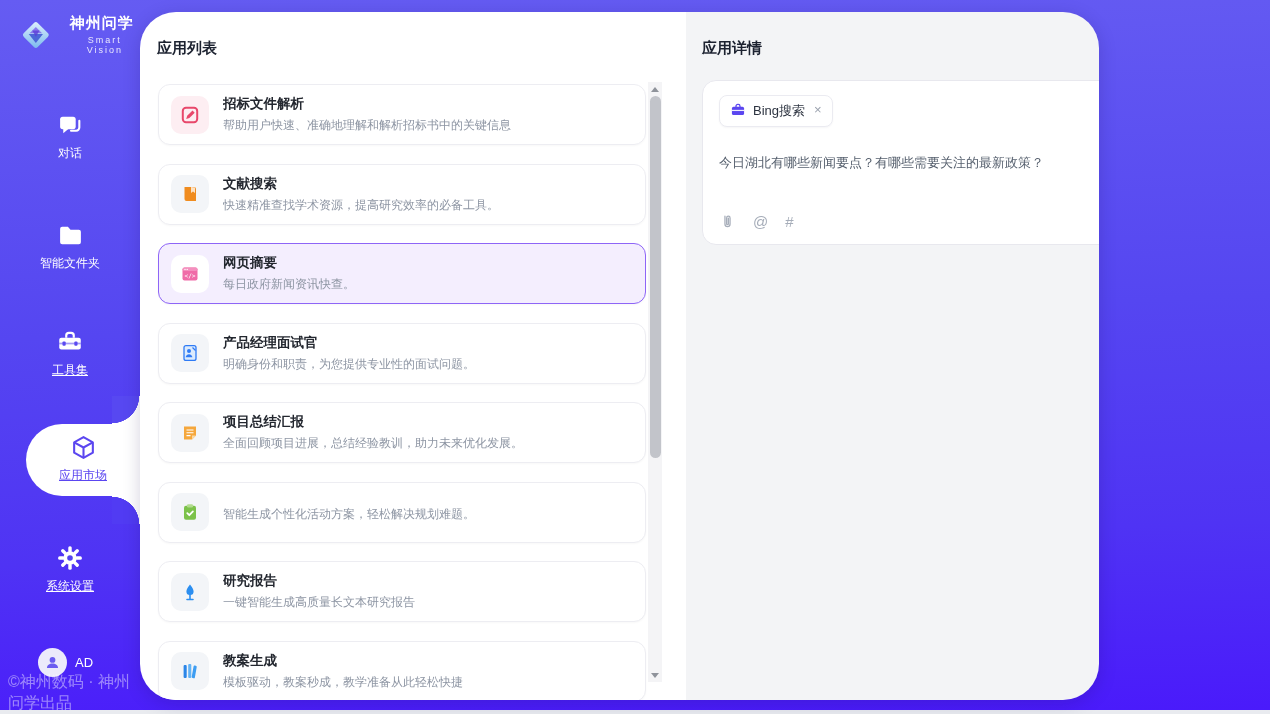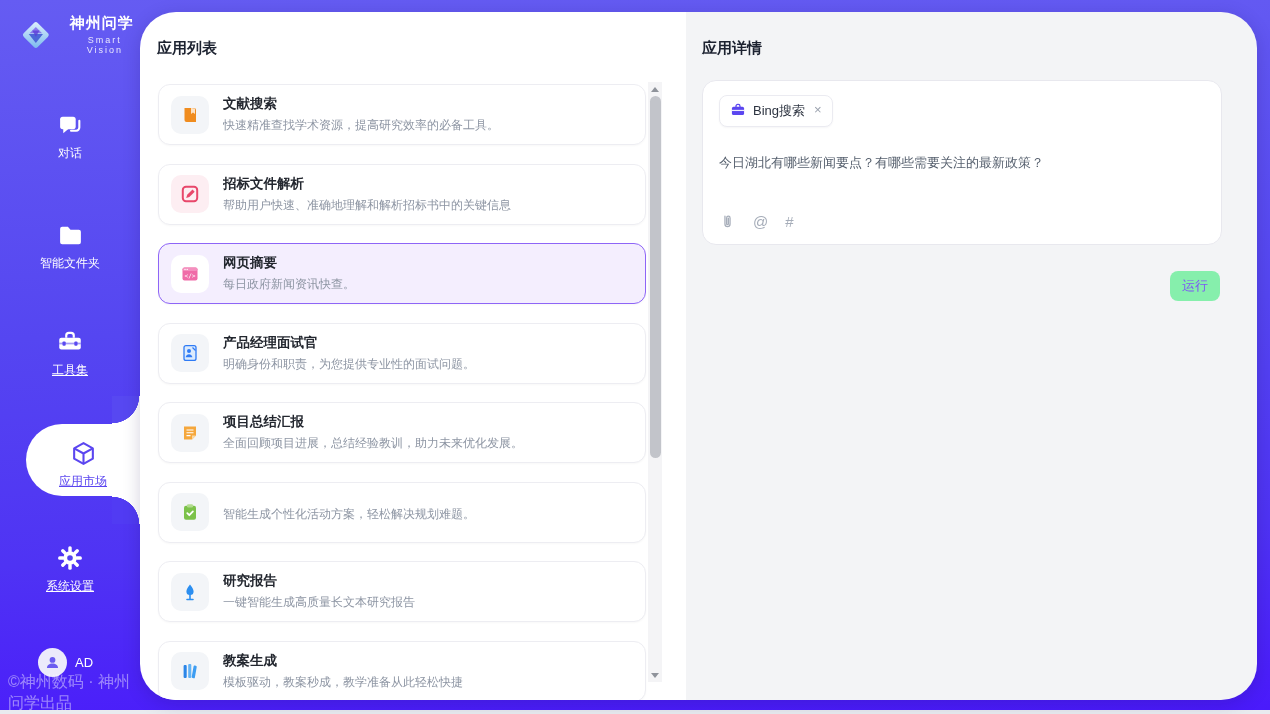--- a/index.html
+++ b/index.html
@@ -10,21 +10,21 @@
     position:relative; overflow:hidden;
     -webkit-font-smoothing:antialiased;
   }
   
   .frame {
     position:absolute; left:0; top:0; width:1270px; height:710px;
     background:linear-gradient(178deg,#655cf2 0%,#5546f1 45%,#4f33f4 75%,#4a1afb 100%);
   }
   
   .content {
-    position:absolute; left:140px; top:12px; width:1117px; height:688px;
+    position:absolute; left:140px; top:12px; width:959px; height:688px;
     border-radius:36px; overflow:hidden; display:flex;
     box-shadow:0 4px 18px rgba(20,10,80,.18);
   }
   .list-panel { width:546px; background:#ffffff; position:relative; flex:none; }
   .detail-panel { flex:1; background:#f3f4f6; position:relative; }
 
   
   .sidebar { position:absolute; left:0; top:0; width:140px; height:710px; }
   .brand { position:absolute; left:18px; top:14px; display:flex; align-items:center; gap:16px; }
   .brand-text .cn { color:#fff; font-weight:bold; font-size:15px; letter-spacing:1px; }
@@ -154,21 +154,21 @@
       <rect x="3" y="9" width="20" height="11" rx="2" fill="#fff"></rect>
       <rect x="6" y="12.5" width="3" height="4" rx="1" fill="#5b4af1"></rect>
       <rect x="17" y="12.5" width="3" height="4" rx="1" fill="#5b4af1"></rect>
       <rect x="3" y="13.6" width="20" height="1.6" fill="#5b4af1" opacity="0.55"></rect>
     </svg>
     <div class="nav-label u">工具集</div>
   </div>
 
   <div class="fillet-top"></div>
   <div class="fillet-bottom"></div>
-  <div class="active-tab nav-item" style="top:424px; width:114px; left:26px; padding-top:16px;">
+  <div class="active-tab nav-item" style="top:424px; width:114px; left:26px; padding-top:10px;">
     <svg width="27" height="27" viewBox="0 0 26 26">
       <path d="M13 3 L22 8 v10 l-9 5 -9-5 V8 Z" fill="none" stroke="#5b46f0" stroke-width="2" stroke-linejoin="round"></path>
       <path d="M4.5 8.3 L13 13 l8.5-4.7 M13 13 v9.5" fill="none" stroke="#5b46f0" stroke-width="2" stroke-linejoin="round"></path>
     </svg>
     <div class="nav-label">应用市场</div>
   </div>
 
   <div class="nav-item" style="top:544px;">
     <svg width="28" height="28" viewBox="0 0 26 26">
       <g fill="#fff">
@@ -201,42 +201,42 @@
 </div>
 
 <div class="content">
 
   <div class="list-panel">
     <div class="panel-title">应用列表</div>
 
     <div class="app-list">
 
       <div class="app-card">
+        <div class="app-icon pink-bg">
+          <svg width="20" height="20" viewBox="0 0 20 20">
+            <rect x="2.8" y="2.8" width="14.4" height="14.4" rx="3.2" fill="none" stroke="#e8486b" stroke-width="2"></rect>
+            <path d="M6.2 14 l1-3.2 5.3-5.3 2.2 2.2 -5.3 5.3 z" fill="#e8486b"></path>
+          </svg>
+        </div>
+        <div class="app-text">
+          <div class="app-title">招标文件解析</div>
+          <div class="app-desc">帮助用户快速、准确地理解和解析招标书中的关键信息</div>
+        </div>
+      </div>
+
+      <div class="app-card">
         <div class="app-icon">
           <svg width="20" height="20" viewBox="0 0 20 20">
             <path d="M4.5 3 h9.5 a2 2 0 0 1 2 2 v12 H6.5 a2 2 0 0 1 -2-2 z" fill="#f08c1f"></path>
             <path d="M11 3 v6 l2-1.6 L15 9 V3.6 z" fill="#fde3c5"></path>
           </svg>
         </div>
         <div class="app-text">
           <div class="app-title">文献搜索</div>
           <div class="app-desc">快速精准查找学术资源，提高研究效率的必备工具。</div>
-        </div>
-      </div>
-
-      <div class="app-card">
-        <div class="app-icon pink-bg">
-          <svg width="20" height="20" viewBox="0 0 20 20">
-            <rect x="2.8" y="2.8" width="14.4" height="14.4" rx="3.2" fill="none" stroke="#e8486b" stroke-width="2"></rect>
-            <path d="M6.2 14 l1-3.2 5.3-5.3 2.2 2.2 -5.3 5.3 z" fill="#e8486b"></path>
-          </svg>
-        </div>
-        <div class="app-text">
-          <div class="app-title">招标文件解析</div>
-          <div class="app-desc">帮助用户快速、准确地理解和解析招标书中的关键信息</div>
         </div>
       </div>
 
       <div class="app-card selected">
         <div class="app-icon">
           <svg width="20" height="20" viewBox="0 0 20 20">
             <rect x="2.5" y="3.5" width="15" height="13" rx="2" fill="#f06ba8"></rect>
             <rect x="2.5" y="3.5" width="15" height="3.6" rx="2" fill="#f48fbe"></rect>
             <circle cx="5" cy="5.4" r="0.7" fill="#fff"></circle>
               <circle cx="7.2" cy="5.4" r="0.7" fill="#fff"></circle>

